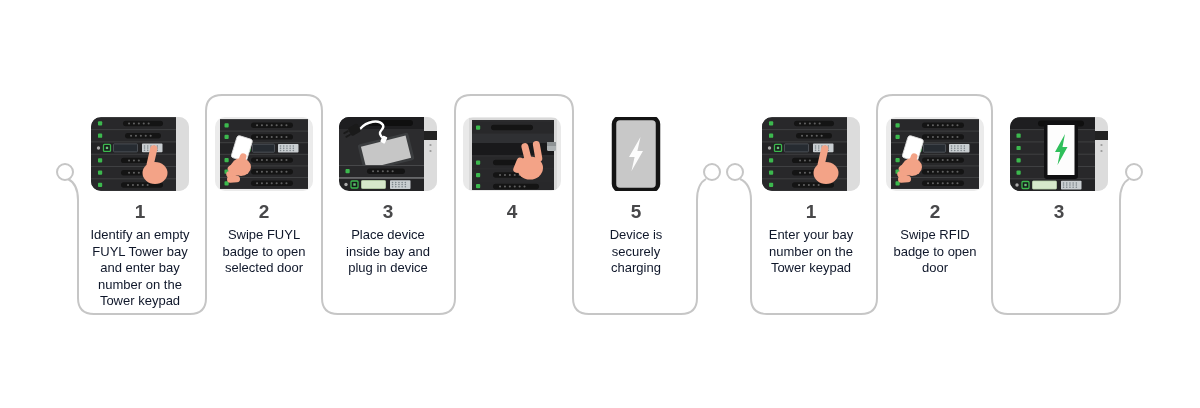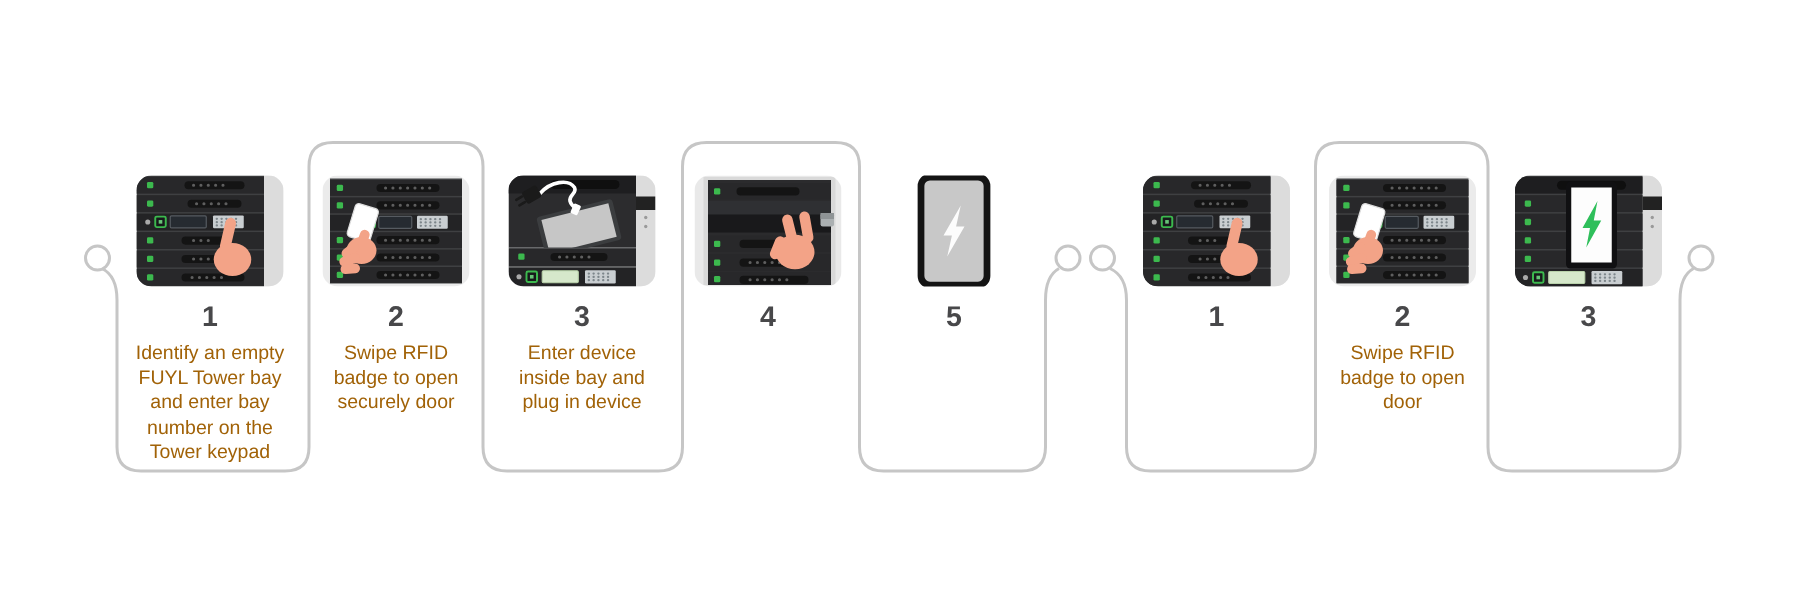--- a/index.html
+++ b/index.html
@@ -2,21 +2,21 @@
 <html><head>
 <meta charset="utf-8">
 <style>
   html,body{margin:0;padding:0;background:#ffffff;}
   .canvas{position:relative;width:1200px;height:408px;background:#ffffff;overflow:hidden;
           font-family:"Liberation Sans",sans-serif;}
   .connector{position:absolute;left:0;top:0;width:1200px;height:408px;}
   .step{position:absolute;top:117px;width:124px;display:flex;flex-direction:column;align-items:center;}
   .illus{width:98px;height:74px;display:block;}
   .num{margin-top:11px;font-size:19px;font-weight:bold;color:#48484a;line-height:1;}
-  .label{margin-top:6px;font-size:13px;color:#a16207;line-height:16.5px;text-align:center;}
+  .label{margin-top:6px;font-size:13px;color:#0f172a;line-height:16.5px;text-align:center;}
 </style>
 </head>
 <body>
 
 <div class="canvas">
 
   <svg class="connector" viewBox="0 0 1200 408">
     <g fill="none" stroke="#c6c6c6" stroke-width="2">
       <path d="M 68 179 Q 78 184 78 200 L 78 298 Q 78 314 94 314 L 190 314 Q 206 314 206 298 L 206 111 Q 206 95 222 95 L 306 95 Q 322 95 322 111 L 322 298 Q 322 314 338 314 L 439 314 Q 455 314 455 298 L 455 111 Q 455 95 471 95 L 557 95 Q 573 95 573 111 L 573 298 Q 573 314 589 314 L 681 314 Q 697 314 697 298 L 697 200 Q 697 184 706 179"></path>
       <path d="M 740 179 Q 751 184 751 200 L 751 298 Q 751 314 767 314 L 861 314 Q 877 314 877 298 L 877 111 Q 877 95 893 95 L 976 95 Q 992 95 992 111 L 992 298 Q 992 314 1008 314 L 1104 314 Q 1120 314 1120 298 L 1120 200 Q 1120 184 1129 179"></path>
@@ -119,21 +119,21 @@
       <rect x="19" y="20" width="16" height="23" rx="2.5" fill="#ffffff" stroke="#dddddd" stroke-width="0.8" transform="rotate(17 27 31)"></rect>
       <g fill="#f3a387">
         <rect x="24" y="36" width="6.5" height="13" rx="3.2" transform="rotate(20 27 42)"></rect>
         <ellipse cx="26" cy="50" rx="10" ry="9"></ellipse>
         <rect x="12" y="47" width="13" height="6.5" rx="3.2" transform="rotate(-38 18 50)"></rect>
         <rect x="11" y="53" width="14" height="6.5" rx="3.2" transform="rotate(-18 18 56)"></rect>
         <rect x="12" y="59" width="13" height="6.5" rx="3.2" transform="rotate(-5 18 62)"></rect>
       </g>
     </svg>
     <div class="num">2</div>
-    <div class="label" style="max-width:100px">Swipe RFID badge to open securely door</div>
+    <div class="label" style="max-width:100px">Swipe FUYL badge to open selected door</div>
   </div>
 
   <div class="step" style="left:326px">
     <svg class="illus" viewBox="0 0 98 74">
       <defs>
           <clipPath id="c3">
             <rect width="98" height="74" rx="10"></rect>
           </clipPath>
         </defs>
       <g clip-path="url(#c3)">
@@ -167,21 +167,21 @@
         <rect x="12" y="64" width="7" height="7" rx="1" fill="#17191b" stroke="#3cb94e" stroke-width="1.3"></rect>
         <rect x="14.3" y="66.3" width="2.4" height="2.4" fill="#67c577"></rect>
         <rect x="22.5" y="63.5" width="24" height="8" rx="0.8" fill="#d6e8cb" stroke="#b9d2ab" stroke-width="0.8"></rect>
         <rect x="51" y="63.2" width="20.5" height="8.8" rx="0.8" fill="#c9ced1"></rect>
         <line x1="53.5" y1="65.4" x2="69" y2="65.4" stroke="#7d868b" stroke-width="1.5" stroke-linecap="round" stroke-dasharray="0.1 3.1"></line>
         <line x1="53.5" y1="67.6" x2="69" y2="67.6" stroke="#7d868b" stroke-width="1.5" stroke-linecap="round" stroke-dasharray="0.1 3.1"></line>
         <line x1="53.5" y1="69.8" x2="69" y2="69.8" stroke="#7d868b" stroke-width="1.5" stroke-linecap="round" stroke-dasharray="0.1 3.1"></line>
       </g>
     </svg>
     <div class="num">3</div>
-    <div class="label" style="max-width:102px">Enter device inside bay and plug in device</div>
+    <div class="label" style="max-width:102px">Place device inside bay and plug in device</div>
   </div>
 
   <div class="step" style="left:450px">
     <svg class="illus" viewBox="0 0 98 74">
       <defs>
           <clipPath id="c4">
             <rect width="98" height="74" rx="10"></rect>
           </clipPath>
         </defs>
       <g clip-path="url(#c4)">
@@ -216,20 +216,21 @@
     </svg>
     <div class="num">4</div>
   </div>
 
   <div class="step" style="left:574px">
     <svg class="illus" viewBox="0 0 98 74">
       <rect x="27" y="1" width="44" height="72" rx="6" fill="#c8c8c8" stroke="#141414" stroke-width="4.5"></rect>
       <path d="M 53.5 20 L 42 40 L 47.6 40 L 44.5 54 L 56 34 L 50.4 34 Z" fill="#fcfcfc"></path>
     </svg>
     <div class="num">5</div>
+    <div class="label" style="max-width:76px">Device is securely charging</div>
   </div>
 
   <div class="step" style="left:749px">
     <svg class="illus" viewBox="0 0 98 74">
       <defs>
           <clipPath id="c6">
             <rect width="98" height="74" rx="10"></rect>
           </clipPath>
         </defs>
       <g clip-path="url(#c6)">
@@ -265,20 +266,21 @@
         <line x1="53.5" y1="28.9" x2="69" y2="28.9" stroke="#7d868b" stroke-width="1.5" stroke-linecap="round" stroke-dasharray="0.1 3.1"></line>
         <line x1="53.5" y1="31.1" x2="69" y2="31.1" stroke="#7d868b" stroke-width="1.5" stroke-linecap="round" stroke-dasharray="0.1 3.1"></line>
         <line x1="53.5" y1="33.3" x2="69" y2="33.3" stroke="#7d868b" stroke-width="1.5" stroke-linecap="round" stroke-dasharray="0.1 3.1"></line>
       </g>
       <g fill="#f3a387">
         <rect x="57.5" y="28" width="7.2" height="23" rx="3.6" transform="rotate(13 61 39)"></rect>
         <ellipse cx="64" cy="56" rx="12.5" ry="11"></ellipse>
       </g>
     </svg>
     <div class="num">1</div>
+    <div class="label" style="max-width:106px">Enter your bay number on the Tower keypad</div>
   </div>
 
   <div class="step" style="left:873px">
     <svg class="illus" viewBox="0 0 98 74">
       <defs>
           <clipPath id="c7">
             <rect width="98" height="74" rx="10"></rect>
           </clipPath>
         </defs>
       <g clip-path="url(#c7)">

